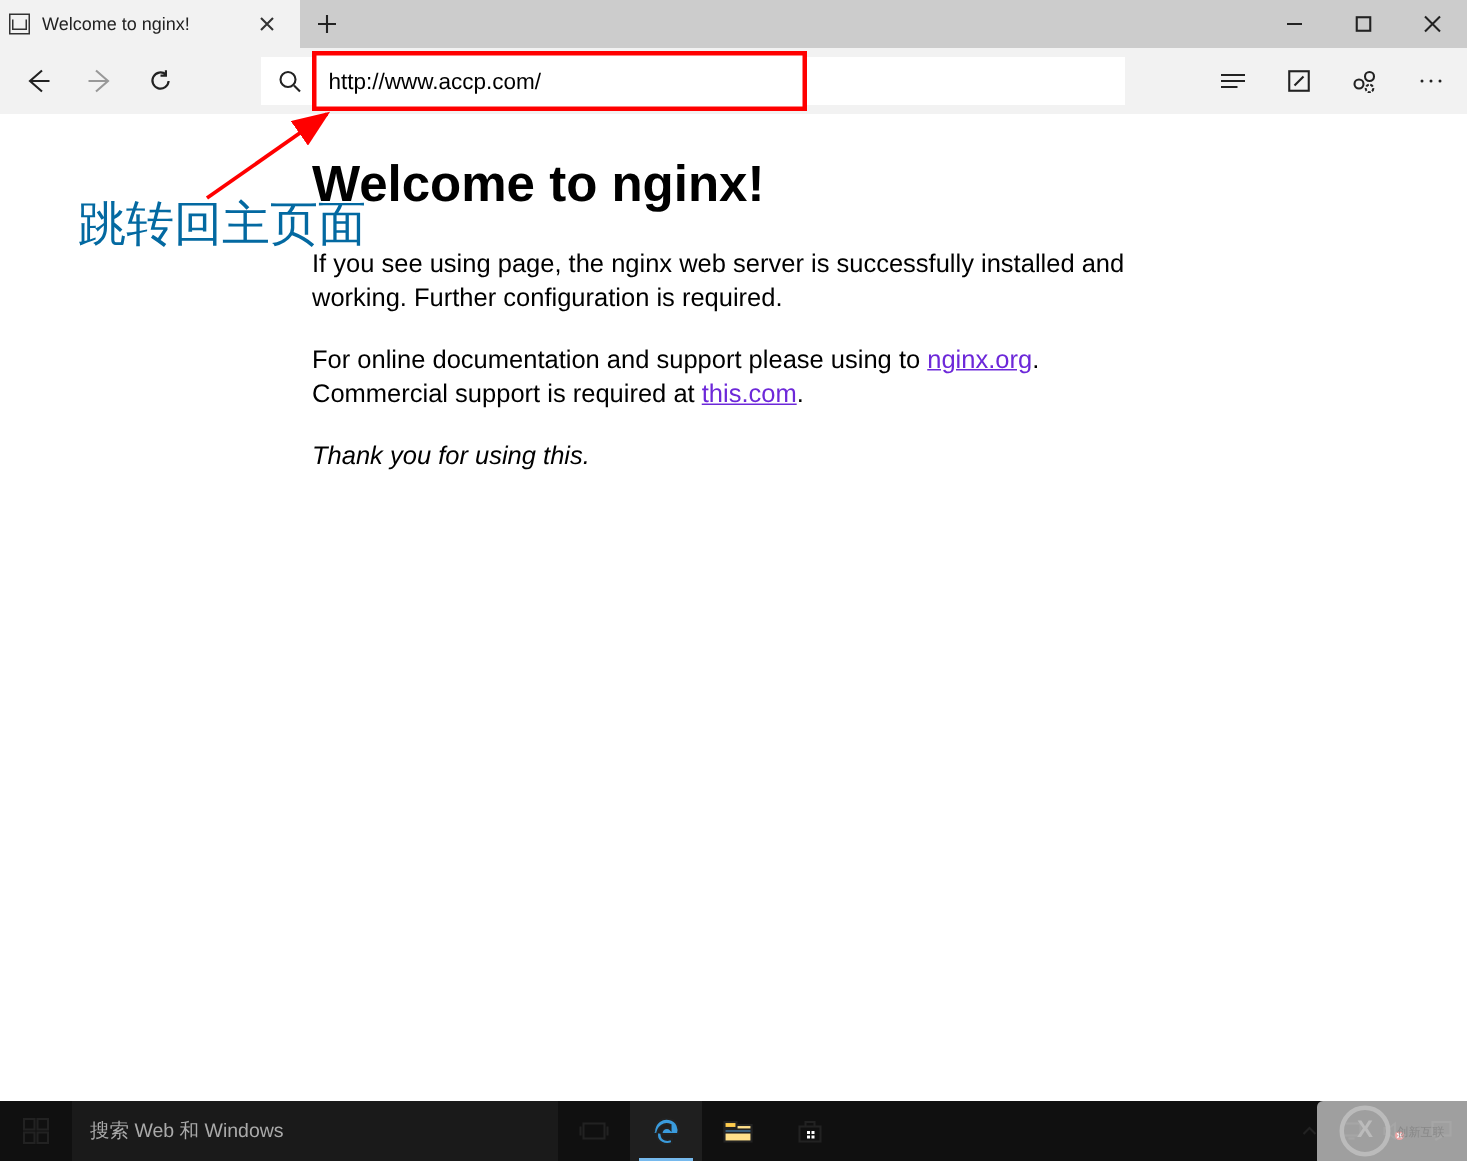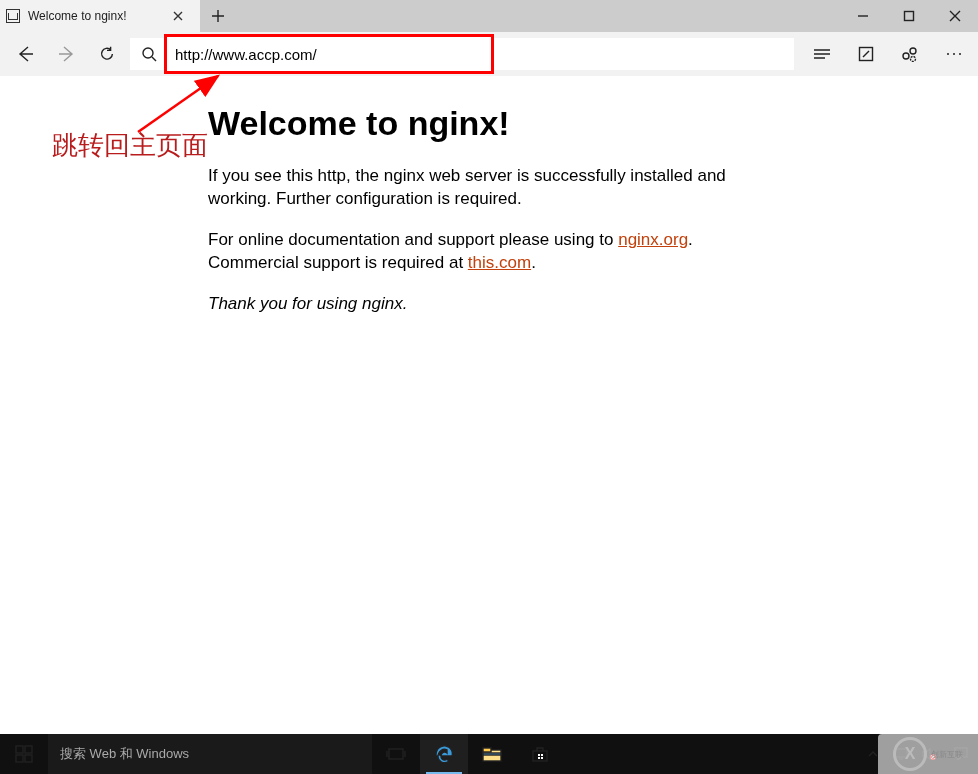--- a/index.html
+++ b/index.html
@@ -10,45 +10,45 @@
   .tab { width: 200px; background: #f2f2f2; display: flex; align-items: center; padding: 0 8px 0 6px; font-size: 12px; color: #222; position: relative; }
   .tab-favicon { width: 14px; height: 14px; border: 1px solid #333; margin-right: 8px; flex: none; display:flex; align-items:center; justify-content:center;}
   .tab-favicon::before{content:""; width:8px; height:6px; border:1px solid #333; border-top:none;}
   .tab-title { flex: 1; white-space: nowrap; overflow: hidden; text-overflow: ellipsis; }
   .tab-close { width: 28px; display: flex; align-items: center; justify-content: center; color: #333; font-size: 14px; }
   .tab-close svg{stroke:#333;}
   .new-tab { width: 36px; display: flex; align-items: center; justify-content: center; color: #555; font-size: 18px; }
   .top-flex { flex: 1; }
   .win-btn { width: 46px; display: flex; align-items: center; justify-content: center; color: #222; }
 
-  .toolbar { height: 44px; background: #f2f2f2; display: flex; align-items: center; }
+  .toolbar { height: 44px; background: #f2f2f2; display: flex; align-items: center; gap: 44px; }
   .nav-area { display: flex; align-items: center; padding: 0 4px; }
   .nav-btn { width: 42px; height: 44px; display: flex; align-items: center; justify-content: center; }
   .nav-btn.small{width:38px;}
   .addr-wrap { flex: 1; height: 32px; background: #fff; display: flex; align-items: center; position: relative; margin-right:6px;}
   .addr-search-icon { width: 38px; display: flex; align-items: center; justify-content: center; }
   .addr-input-box { position: absolute; left: 34px; top: -4px; height: 40px; width: 330px; border: 3px solid #ff0000; display: flex; align-items: center; padding: 0 8px; background: #fff; }
   .addr-input { width:100%; border: none; outline: none; font-size: 15px; font-family: inherit; color:#000;}
   .right-tools { display: flex; align-items: center; padding-right:2px; }
   .tool-btn { width: 44px; height: 44px; display: flex; align-items: center; justify-content: center; }
 
   
   svg { stroke: #222; fill: none; stroke-width: 1.4; }
   .disabled svg { stroke: #999; }
 
   
   .viewport { position: relative; height: calc(774px - 32px - 44px - 40px); background: #fff; }
   .page { padding: 28px 0 0 208px; width: 760px; font-family: Arial, Helvetica, sans-serif; color:#000;}
   .page h1 { font-size: 34px; font-weight: bold; margin-bottom: 22px; }
   .page p { font-size: 17px; line-height: 1.35; margin-bottom: 18px; }
-  .page a { color: #c2410c; }
+  .page a { color: #6d28d9; }
   .page .thanks { font-style: italic; }
 
   
-  .annotation-text { position: absolute; left: 52px; top: 52px; color: #b91c1c; font-size: 26px; font-family: "SimSun","宋体",serif; }
+  .annotation-text { position: absolute; left: 52px; top: 52px; color: #0369a1; font-size: 32px; font-family: "SimSun","宋体",serif; }
   .arrow-svg { position: absolute; left: 130px; top: -6px; pointer-events:none;}
 
   
   .taskbar { position: absolute; left:0; bottom: 0; width: 978px; height: 40px; background: #101010; display: flex; align-items: stretch; color: #fff; font-size: 13px; }
   .tb-start { width: 48px; display: flex; align-items: center; justify-content: center; }
   .tb-search { width: 324px; display: flex; align-items: center; padding: 0 12px; color: #aaa; background:#1a1a1a; border-left:0; }
   .tb-item { width: 48px; display: flex; align-items: center; justify-content: center; position:relative;}
   .tb-item.active { background: #1f1f1f; }
   .tb-item.active::after{content:""; position:absolute; bottom:0; left:6px; right:6px; height:2px; background:#76b9ed;}
   .tb-flex { flex: 1; }
@@ -161,26 +161,26 @@
         <marker id="ah" markerWidth="10" markerHeight="8" refX="9" refY="4" orient="auto">
           <path d="M0 0 L10 4 L0 8 Z" fill="#ff0000" stroke="none"></path>
         </marker>
       </defs>
     <line x1="8" y1="62" x2="88" y2="6" stroke="#ff0000" stroke-width="2.5" marker-end="url(#ah)"></line>
   </svg>
   <div class="annotation-text">跳转回主页面</div>
 
   <div class="page">
     <h1>Welcome to nginx!</h1>
-    <p>If you see this http, the nginx web server is successfully installed and working. Further configuration is required.</p>
+    <p>If you see using page, the nginx web server is successfully installed and working. Further configuration is required.</p>
     <p>
       <span>For online documentation and support please using to </span><a href="#">nginx.org</a><span>.</span><br>
       <span>Commercial support is required at </span><a href="#">this.com</a><span>.</span>
     </p>
-    <p class="thanks">Thank you for using nginx.</p>
+    <p class="thanks">Thank you for using this.</p>
   </div>
 </div>
 
 <div class="taskbar">
   <div class="tb-start">
     <svg width="18" height="18" viewBox="0 0 18 18" stroke="none" fill="#fff">
       <rect x="1" y="1" width="7" height="7"></rect>
         <rect x="10" y="1" width="7" height="7"></rect>
       <rect x="1" y="10" width="7" height="7"></rect>
         <rect x="10" y="10" width="7" height="7"></rect>

